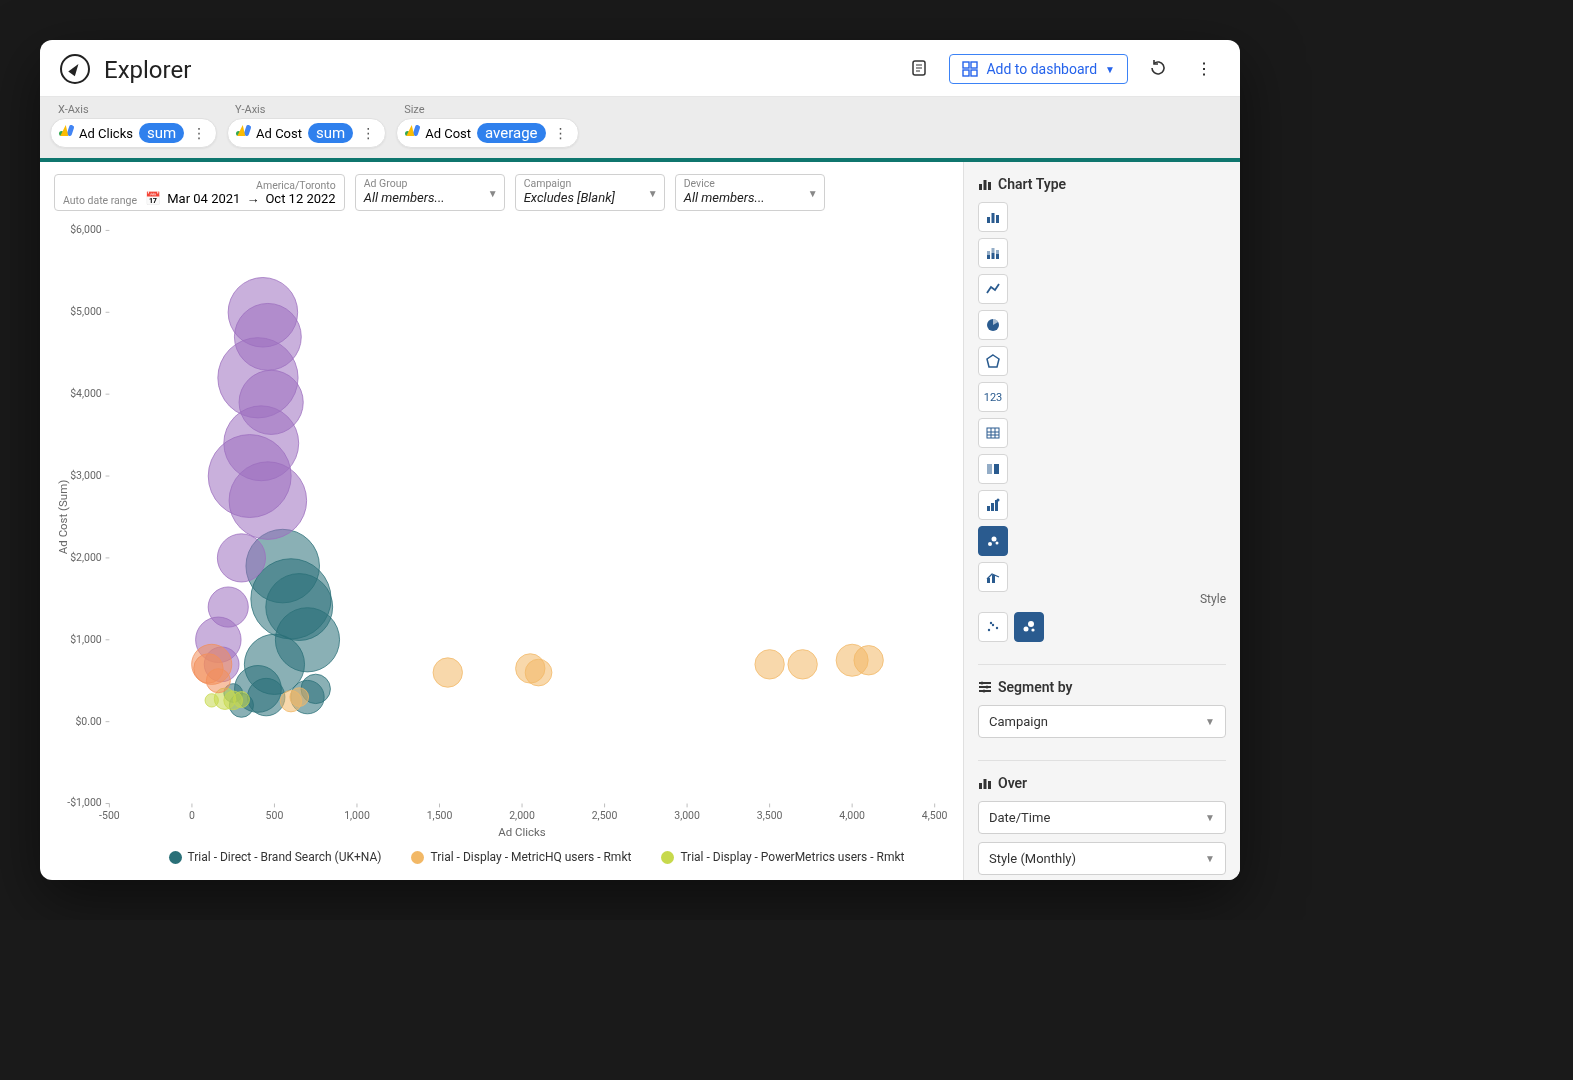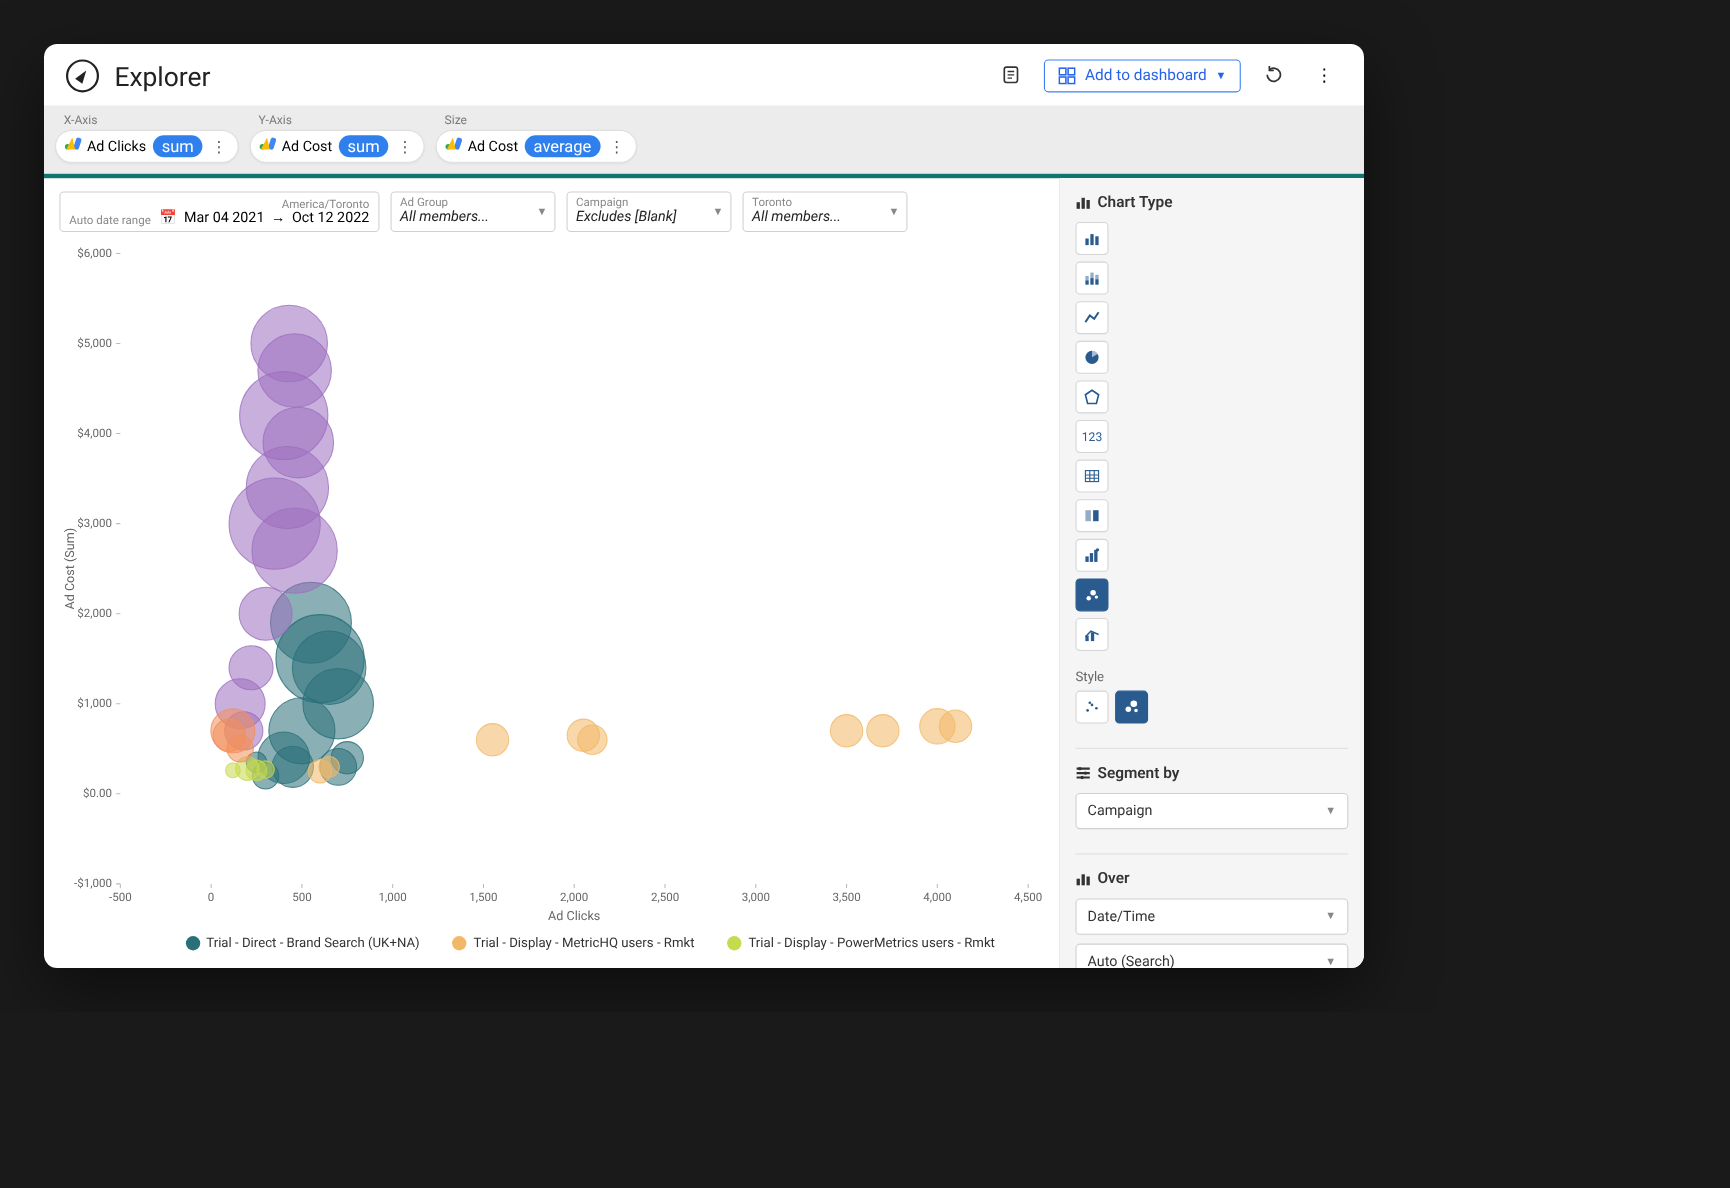--- a/index.html
+++ b/index.html
@@ -143,21 +143,21 @@
           <span class="filter-lbl">Ad Group</span>
           <span class="filter-val">All members...</span>
           <span class="dd">▼</span>
         </div>
         <div class="filter">
           <span class="filter-lbl">Campaign</span>
           <span class="filter-val">Excludes [Blank]</span>
           <span class="dd">▼</span>
         </div>
         <div class="filter">
-          <span class="filter-lbl">Toronto</span>
+          <span class="filter-lbl">Device</span>
           <span class="filter-val">All members...</span>
           <span class="dd">▼</span>
         </div>
       </div>
 
       <div class="chart-wrap">
         <svg class="chart-svg" id="chart-svg" viewBox="0 0 937 650">
             <line x1="54" x2="58" y1="610" y2="610" stroke="#bbb"></line>
             <text x="50" y="613" text-anchor="end" font-size="11" fill="#666">-$1,000</text>
             <line x1="54" x2="58" y1="524.2857142857143" y2="524.2857142857143" stroke="#bbb"></line>
@@ -331,21 +331,21 @@
               </svg>
             </div>
           <div class="ct-btn">
               <svg width="16" height="16">
                 <rect x="2" y="9" width="3" height="5" fill="currentColor"></rect>
                 <rect x="7" y="6" width="3" height="8" fill="currentColor"></rect>
                 <polyline points="2,10 7,5 14,8" fill="none" stroke="currentColor" stroke-width="1.3"></polyline>
               </svg>
             </div>
         </div>
-        <div class="sub-label" style="margin-top:16px;">Style</div>
+        <div class="sub-label" style="margin-top:0;text-align:right;">Style</div>
         <div class="style-row">
           <div class="ct-btn">
               <svg width="16" height="16">
                 <circle cx="4" cy="11" r="1.2" fill="currentColor"></circle>
                 <circle cx="8" cy="6" r="1.2" fill="currentColor"></circle>
                 <circle cx="12" cy="9" r="1.2" fill="currentColor"></circle>
                 <circle cx="6" cy="4" r="1.2" fill="currentColor"></circle>
               </svg>
             </div>
           <div class="ct-btn selected">
@@ -383,19 +383,19 @@
               <rect x="5.5" y="3" width="3" height="10" fill="#333"></rect>
               <rect x="10" y="5" width="3" height="8" fill="#333"></rect>
             </svg>
           <span>Over</span>
         </div>
         <div class="side-sel">
           <span>Date/Time</span>
           <span style="font-size:10px;color:#888;">▼</span>
         </div>
         <div class="side-sel">
-          <span>Auto (Search)</span>
+          <span>Style (Monthly)</span>
           <span style="font-size:10px;color:#888;">▼</span>
         </div>
       </div>
     </div>
   </div>
 </div>
 
 </body></html>

